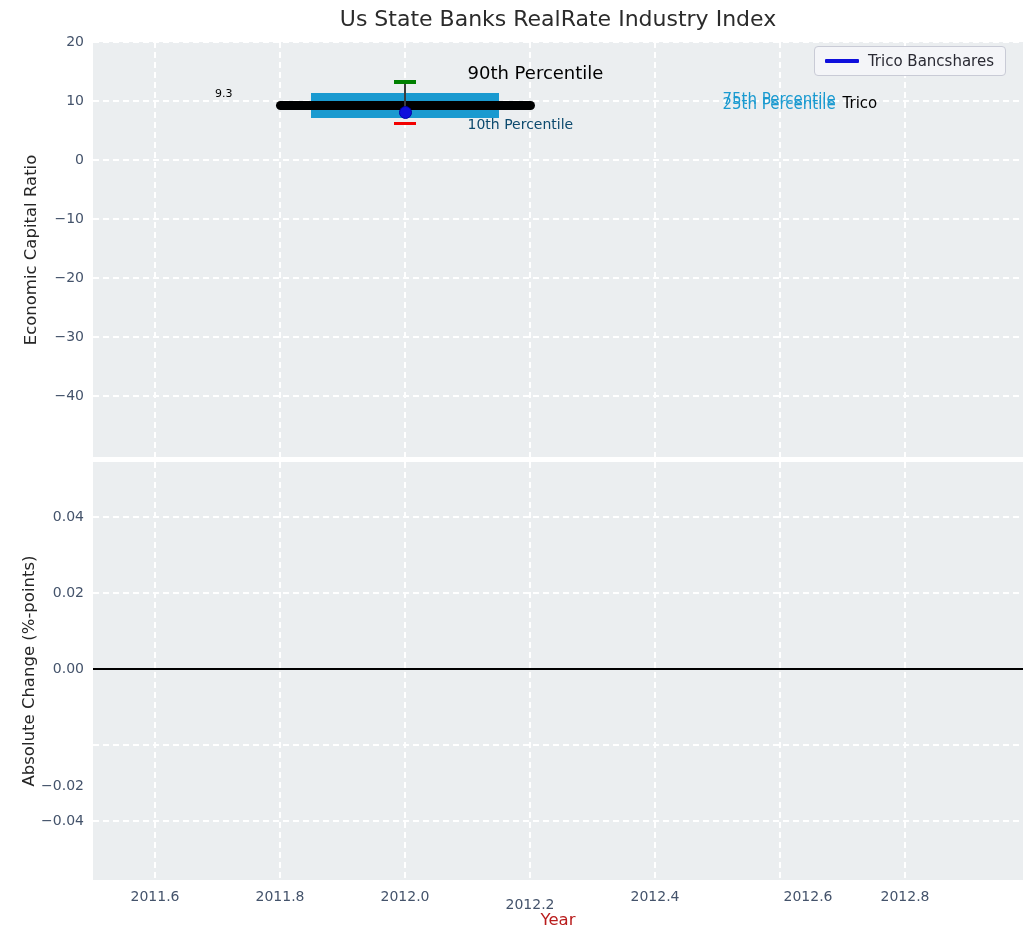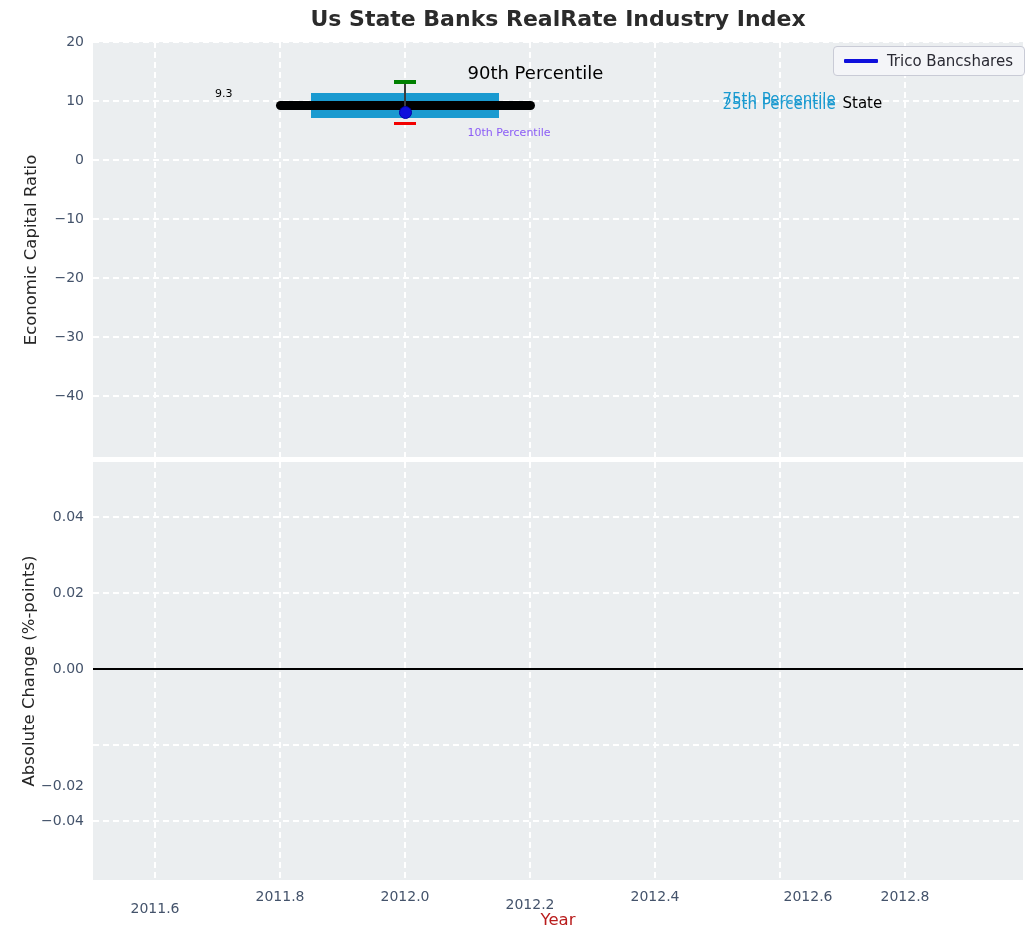--- a/index.html
+++ b/index.html
@@ -3,21 +3,21 @@
 <meta charset="utf-8">
 <style>
   html,body { margin:0; padding:0; background:#ffffff; }
   .fig {
     position:relative; width:1034px; height:942px; background:#ffffff;
     font-family:"DejaVu Sans", sans-serif; overflow:hidden;
   }
   .panel { position:absolute; background:#ebeef0; }
   .chart-title {
     position:absolute; transform:translateX(-50%);
-    font-size:22px; color:#2b2b2b; white-space:nowrap;font-weight:bold;
+    font-size:22px; color:#2b2b2b; white-space:nowrap;
   }
   .ylabel {
     position:absolute; transform:translate(-50%,-50%) rotate(-90deg);
     font-size:16.5px; color:#262626; white-space:nowrap;
   }
   .xlabel {
     position:absolute; transform:translateX(-50%);
     font-size:16.5px; color:#b91c1c; white-space:nowrap;
   }
   .gl-h { position:absolute; height:2px;
@@ -65,57 +65,57 @@
       <div class="gl-v" style="top: 0px; height: 415px; left: 686px;"></div>
       <div class="gl-v" style="top: 0px; height: 415px; left: 811px;"></div>
       <div class="shape" style="left: 218.25px; width: 187.5px; top: 51.3293px; height: 24.1897px; background: rgb(26, 154, 208);"></div>
       <div class="shape" style="left: 182.5px; width: 259px; top: 58.6291px; height: 9px; background: rgb(0, 0, 0); border-radius: 4.5px;"></div>
       <div class="shape" style="left: 311.2px; width: 1.6px; top: 40.1194px; height: 30.0896px; background: rgb(60, 60, 60);"></div>
       <div class="shape" style="left: 300.75px; width: 22.5px; top: 38.3694px; height: 3.5px; background: rgb(0, 128, 0);"></div>
       <div class="shape" style="left: 300.75px; width: 22.5px; top: 79.9188px; height: 3px; background: rgb(242, 0, 0);"></div>
       <div class="dot" style="left: 305.5px; top: 63.709px; width: 13px; height: 13px; background: rgb(15, 15, 220); border: 1px solid rgb(0, 0, 168); box-sizing: border-box;"></div>
       <div class="ann ann-center" style="left: 130.75px; top: 51.3293px; font-size: 11px; color: rgb(0, 0, 0);">9.3</div>
       <div class="ann" style="left: 374.5px; top: 30.0896px; font-size: 18px; color: rgb(0, 0, 0);">90th Percentile</div>
-      <div class="ann" style="left: 374.5px; top: 90px; font-size: 11px; color: #8b5cf6;">10th Percentile</div>
+      <div class="ann" style="left: 374.5px; top: 82px; font-size: 14px; color: #0c4a6e;">10th Percentile</div>
       <div class="ann" style="left: 629.5px; top: 57.2292px; font-size: 15px; color: rgb(26, 154, 208);">75th Percentile</div>
       <div class="ann" style="left: 629.5px; top: 61.9491px; font-size: 15px; color: rgb(26, 154, 208);">25th Percentile</div>
-      <div class="ann" style="left: 749.5px; top: 61.3591px; font-size: 15px; color: rgb(0, 0, 0);">State</div>
+      <div class="ann" style="left: 749.5px; top: 61.3591px; font-size: 15px; color: rgb(0, 0, 0);">Trico</div>
     </div>
   <div class="panel" id="panel-bottom" style="left:93px; top:462px; width:930px; height:418px;">
       <div class="gl-h" style="left: 0px; width: 930px; top: 54.1px;"></div>
       <div class="gl-h" style="left: 0px; width: 930px; top: 130.1px;"></div>
       <div class="gl-h" style="left: 0px; width: 930px; top: 206.1px;"></div>
       <div class="gl-h" style="left: 0px; width: 930px; top: 282.1px;"></div>
       <div class="gl-h" style="left: 0px; width: 930px; top: 358.1px;"></div>
       <div class="gl-v" style="top: 0px; height: 418px; left: 61px;"></div>
       <div class="gl-v" style="top: 0px; height: 418px; left: 186px;"></div>
       <div class="gl-v" style="top: 0px; height: 418px; left: 311px;"></div>
       <div class="gl-v" style="top: 0px; height: 418px; left: 436px;"></div>
       <div class="gl-v" style="top: 0px; height: 418px; left: 561px;"></div>
       <div class="gl-v" style="top: 0px; height: 418px; left: 686px;"></div>
       <div class="gl-v" style="top: 0px; height: 418px; left: 811px;"></div>
       <div class="shape" style="left: 0px; width: 930px; top: 206.1px; height: 2px; background: rgb(0, 0, 0);"></div>
     </div>
 
-  <div class="legend" style="top:46px; right:9px;">
+  <div class="legend" style="top:46px; right:28px;">
     <span class="legend-line" id="legend-line" style="background: rgb(15, 15, 220);"></span>
     <span class="legend-text">Trico Bancshares</span>
   </div>
 <div class="tick tick-y" style="left: 29px; width: 55px; top: 33px;">20</div>
     <div class="tick tick-y" style="left: 29px; width: 55px; top: 91.9991px;">10</div>
     <div class="tick tick-y" style="left: 29px; width: 55px; top: 150.998px;">0</div>
     <div class="tick tick-y" style="left: 29px; width: 55px; top: 209.997px;">−10</div>
     <div class="tick tick-y" style="left: 29px; width: 55px; top: 268.997px;">−20</div>
     <div class="tick tick-y" style="left: 29px; width: 55px; top: 327.996px;">−30</div>
     <div class="tick tick-y" style="left: 29px; width: 55px; top: 386.995px;">−40</div>
     <div class="tick tick-y" style="left: 29px; width: 55px; top: 508.1px;">0.04</div>
     <div class="tick tick-y" style="left: 29px; width: 55px; top: 584.1px;">0.02</div>
     <div class="tick tick-y" style="left: 29px; width: 55px; top: 660.1px;">0.00</div>
     <div class="tick tick-y" style="left: 29px; width: 55px; top: 736.1px; margin-top: 41px;">−0.02</div>
     <div class="tick tick-y" style="left: 29px; width: 55px; top: 812.1px;">−0.04</div>
-    <div class="tick tick-x" style="left: 155px; top: 888px; margin-top: 12px;">2011.6</div>
+    <div class="tick tick-x" style="left: 155px; top: 888px;">2011.6</div>
     <div class="tick tick-x" style="left: 280px; top: 888px;">2011.8</div>
     <div class="tick tick-x" style="left: 405px; top: 888px;">2012.0</div>
     <div class="tick tick-x" style="left: 530px; top: 888px; margin-top: 8px;">2012.2</div>
     <div class="tick tick-x" style="left: 655px; top: 888px;">2012.4</div>
     <div class="tick tick-x" style="left: 780px; top: 888px; margin-left: 28px;">2012.6</div>
     <div class="tick tick-x" style="left: 905px; top: 888px;">2012.8</div>
   </div>
 
 </body></html>

